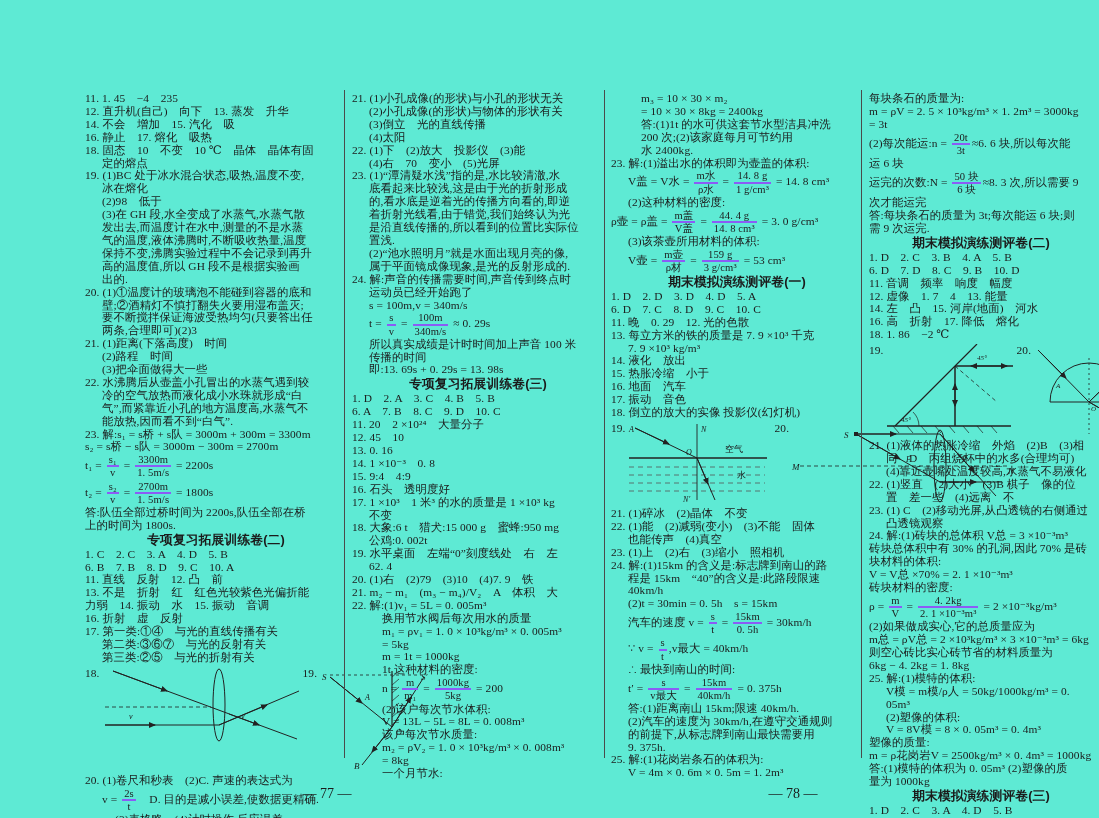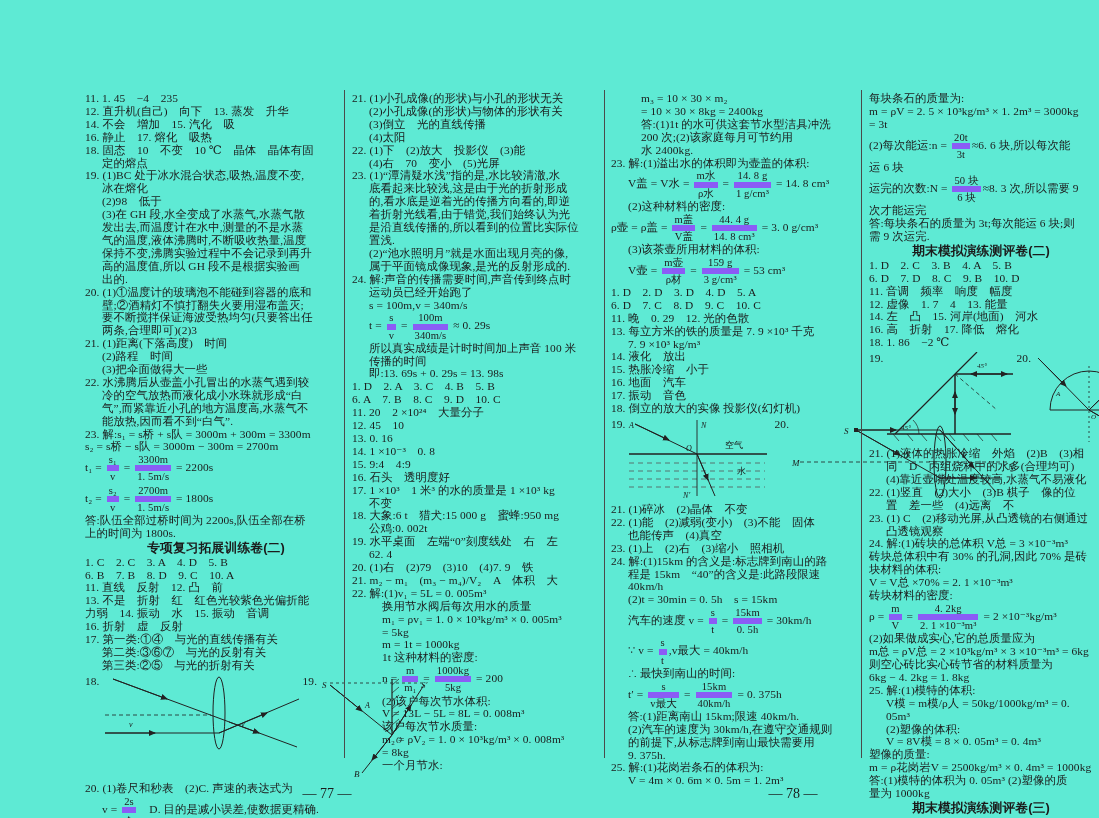--- a/index.html
+++ b/index.html
@@ -13,21 +13,21 @@
   .divider{position:absolute;top:90px;height:668px;width:1px;background:#4a4a4a;}
   .line{font-size:11.4px;line-height:12.9px;padding-left:17px;text-indent:-17px;
         letter-spacing:0.1px;white-space:normal;}
   .ind{padding-left:17px;text-indent:0;}
   .ind2{padding-left:30px;text-indent:0;}
   .flush{padding-left:0;text-indent:0;}
   .hd{font-weight:bold;text-align:center;font-size:12.8px;line-height:16px;
       padding-left:0;text-indent:0;font-family:"Liberation Sans","DejaVu Sans",sans-serif;}
   .frac{display:inline-block;vertical-align:middle;text-align:center;line-height:1.05;
         margin:1px 2px;font-size:10.6px;}
-  .fn{display:block;border-bottom:6px solid #8b5cf6;padding:0 2px;font-family:Liberation Serif, serif;}
+  .fn{display:block;border-bottom:2px solid #8b5cf6;padding:0 2px;font-family:Liberation Serif, serif;}
   .fd{display:block;padding:0 2px;}
   .diarow{display:flex;align-items:flex-start;gap:2px;padding:3px 0;text-indent:0;padding-left:0;}
   .diawrap{display:inline-flex;align-items:flex-start;}
   .dialabel{font-size:11.4px;margin-right:1px;}
   .pagenum{position:absolute;top:786px;width:90px;text-align:center;font-size:14px;
            font-family:"Liberation Serif",serif;}
   svg{display:block;}
   svg text{font-family:"Liberation Serif",serif;font-style:italic;fill:#1b1b1b;}
   svg .cjk{font-style:normal;font-size:9px;}
 </style>
@@ -150,20 +150,21 @@
       <div class="line ind">置浅.</div>
       <div class="line ind">(2)“池水照明月”就是水面出现月亮的像,</div>
       <div class="line ind">属于平面镜成像现象,是光的反射形成的.</div>
       <div class="line">24. 解:声音的传播需要时间,声音传到终点时</div>
       <div class="line ind">运动员已经开始跑了</div>
       <div class="line ind">s = 100m,v = 340m/s</div>
       <div class="line ind">t = <span class="frac"><span class="fn">s</span><span class="fd">v</span></span> = <span class="frac"><span class="fn">100m</span><span class="fd">340m/s</span></span> ≈ 0. 29s</div>
       <div class="line ind">所以真实成绩是计时时间加上声音 100 米</div>
       <div class="line ind">传播的时间</div>
       <div class="line ind">即:13. 69s + 0. 29s = 13. 98s</div>
+      <div class="line hd">专项复习拓展训练卷(三)</div>
       <div class="line flush">1. D　2. A　3. C　4. B　5. B</div>
       <div class="line flush">6. A　7. B　8. C　9. D　10. C</div>
       <div class="line">11. 20　2 ×10²⁴　大量分子</div>
       <div class="line">12. 45　10</div>
       <div class="line">13. 0. 16</div>
       <div class="line">14. 1 ×10⁻³　0. 8</div>
       <div class="line">15. 9:4　4:9</div>
       <div class="line">16. 石头　透明度好</div>
       <div class="line">17. 1 ×10³　1 米³ 的水的质量是 1 ×10³ kg</div>
       <div class="line ind">不变</div>
@@ -192,20 +193,21 @@
       <div class="line ind2">= 10 × 30 × 8kg = 2400kg</div>
       <div class="line ind2">答:(1)1t 的水可供这套节水型洁具冲洗</div>
       <div class="line ind2">200 次;(2)该家庭每月可节约用</div>
       <div class="line ind2">水 2400kg.</div>
       <div class="line">23. 解:(1)溢出水的体积即为壶盖的体积:</div>
       <div class="line ind">V盖 = V水 = <span class="frac"><span class="fn">m水</span><span class="fd">ρ水</span></span> = <span class="frac"><span class="fn">14. 8 g</span><span class="fd">1 g/cm³</span></span> = 14. 8 cm³</div>
       <div class="line ind">(2)这种材料的密度:</div>
       <div class="line flush">ρ壶 = ρ盖 = <span class="frac"><span class="fn">m盖</span><span class="fd">V盖</span></span> = <span class="frac"><span class="fn">44. 4 g</span><span class="fd">14. 8 cm³</span></span> = 3. 0 g/cm³</div>
       <div class="line ind">(3)该茶壶所用材料的体积:</div>
       <div class="line ind">V壶 = <span class="frac"><span class="fn">m壶</span><span class="fd">ρ材</span></span> = <span class="frac"><span class="fn">159 g</span><span class="fd">3 g/cm³</span></span> = 53 cm³</div>
+      <div class="line hd">期末模拟演练测评卷(一)</div>
       <div class="line flush">1. D　2. D　3. D　4. D　5. A</div>
       <div class="line flush">6. D　7. C　8. D　9. C　10. C</div>
       <div class="line">11. 晚　0. 29　12. 光的色散</div>
       <div class="line">13. 每立方米的铁的质量是 7. 9 ×10³ 千克</div>
       <div class="line ind">7. 9 ×10³ kg/m³</div>
       <div class="line">14. 液化　放出</div>
       <div class="line">15. 热胀冷缩　小于</div>
       <div class="line">16. 地面　汽车</div>
       <div class="line">17. 振动　音色</div>
       <div class="line">18. 倒立的放大的实像 投影仪(幻灯机)</div>

